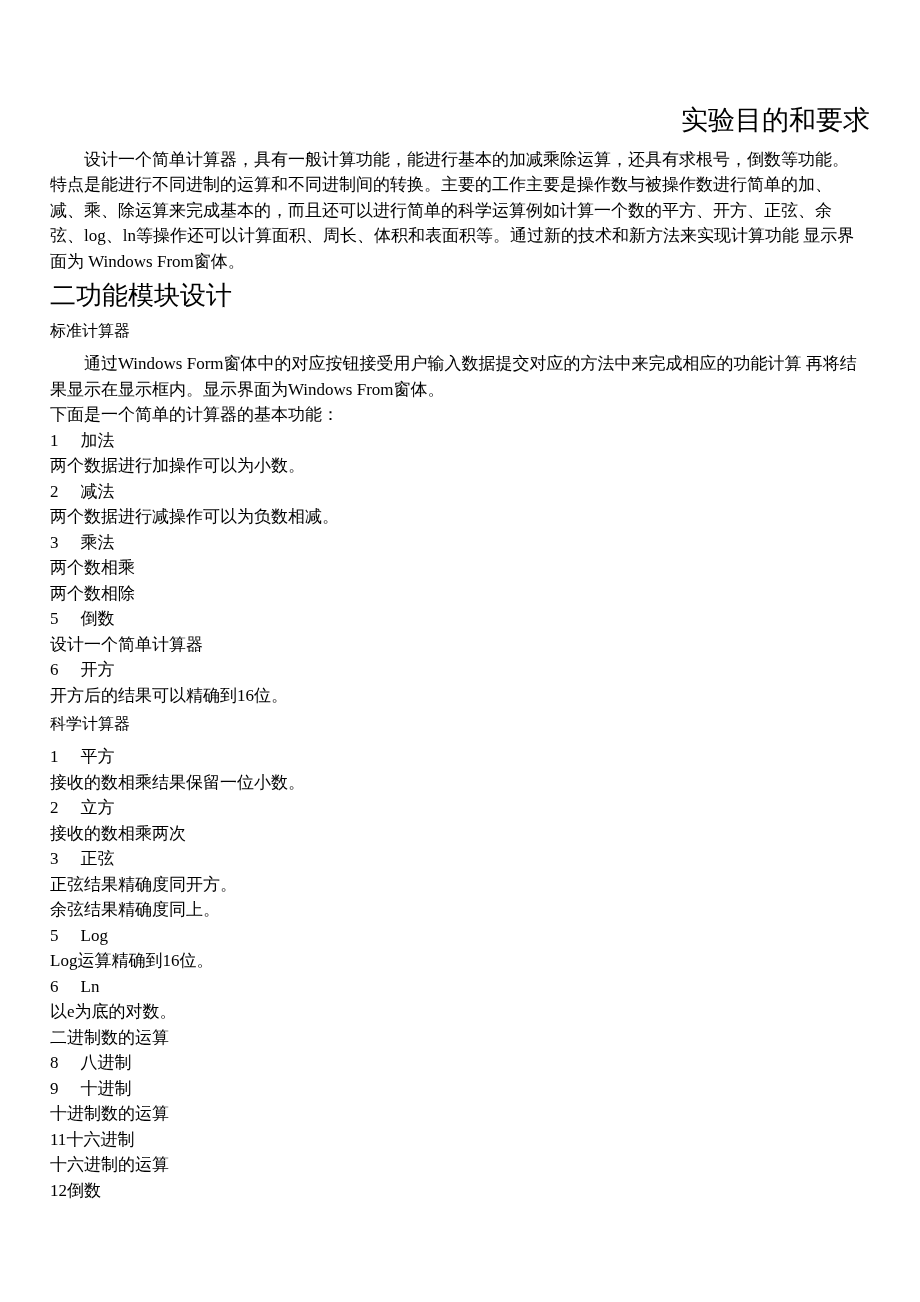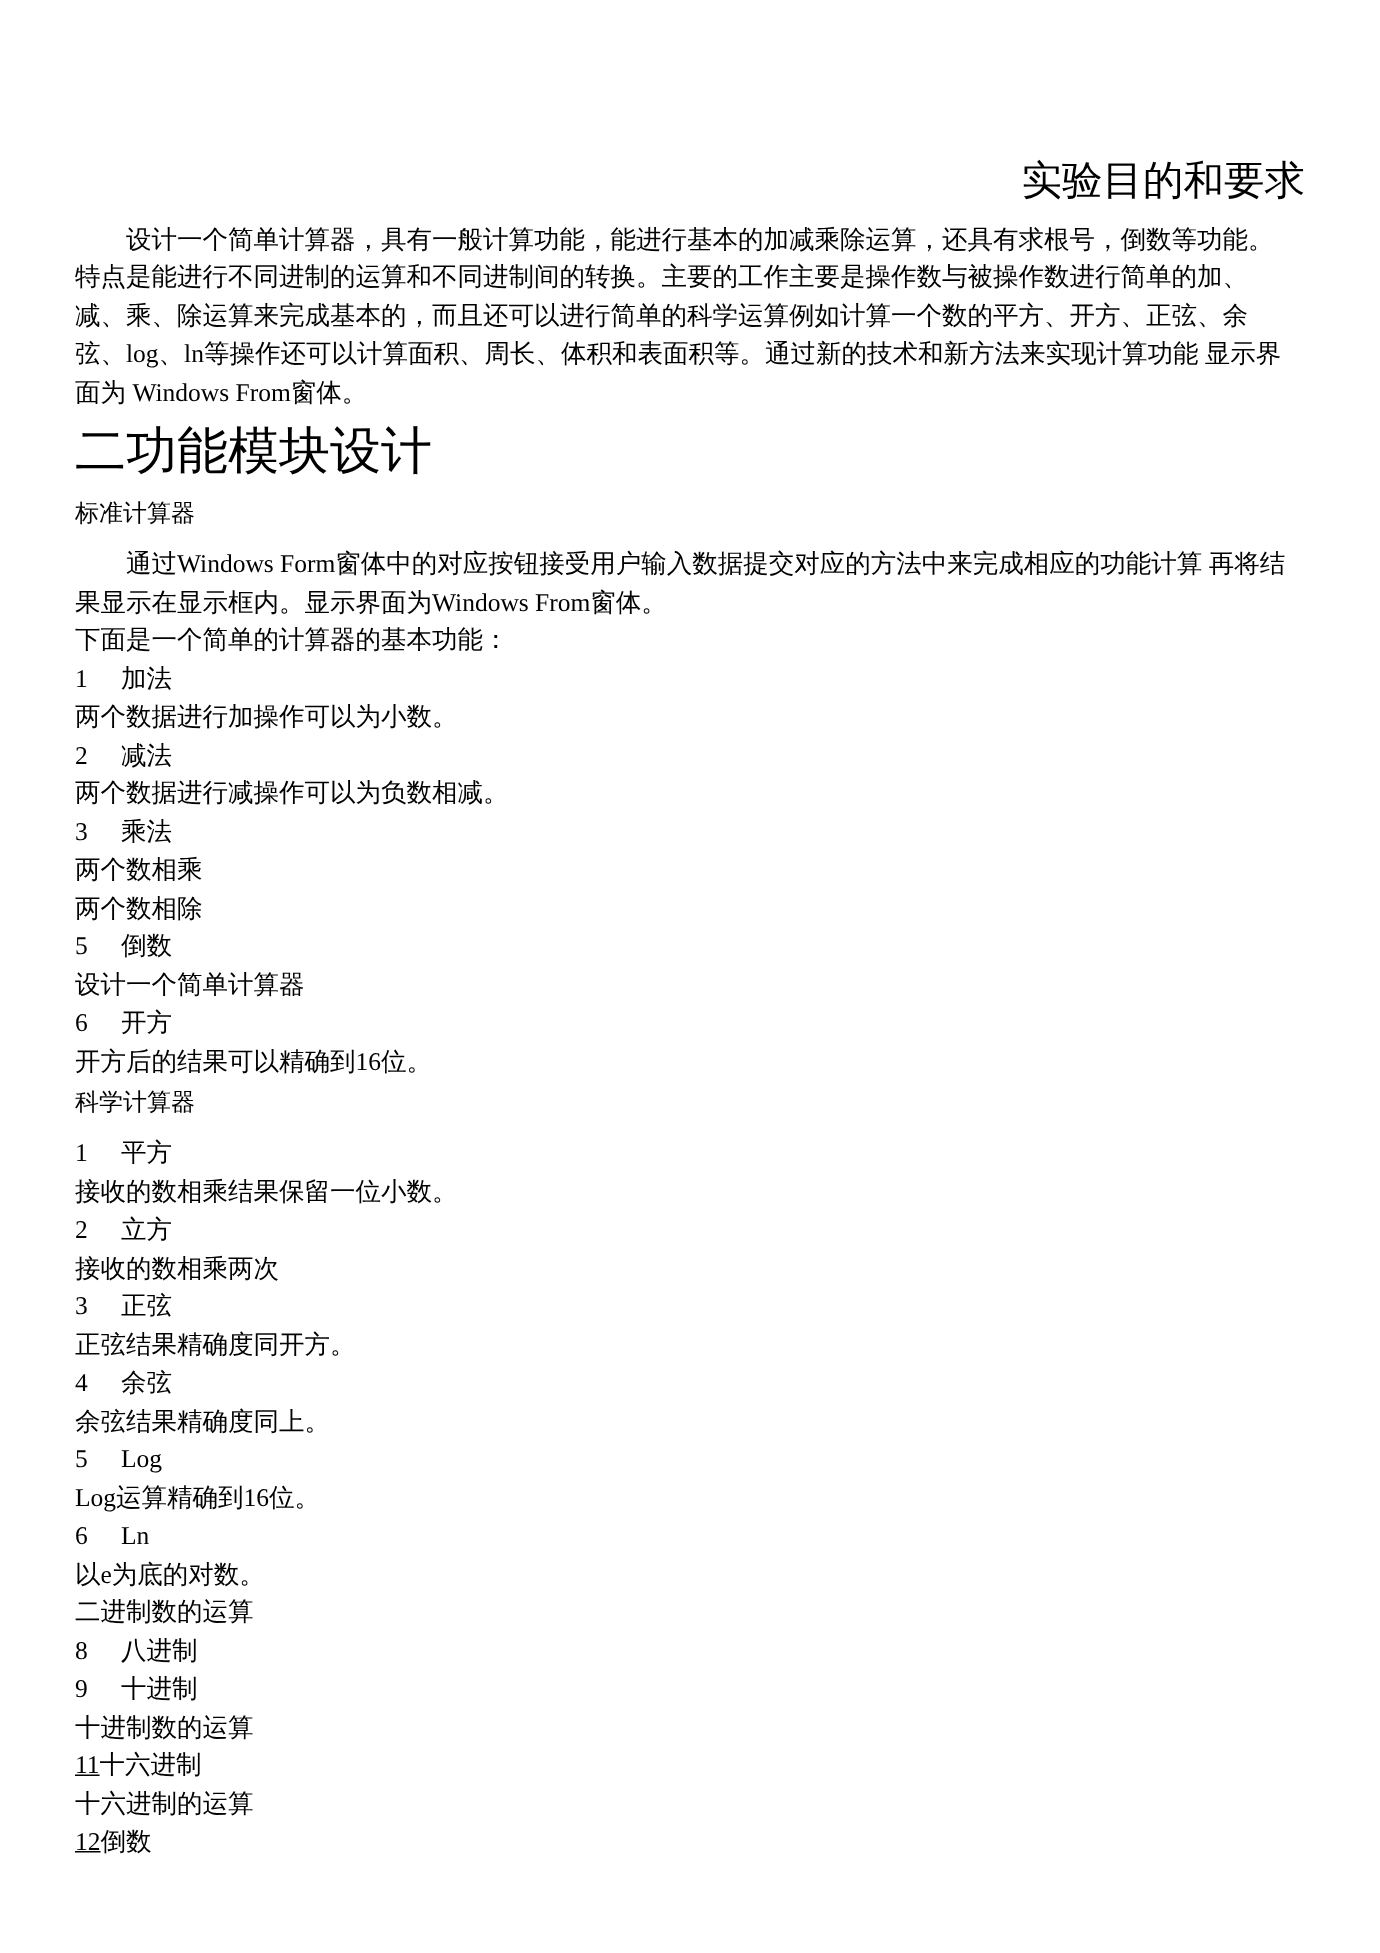--- a/index.html
+++ b/index.html
@@ -19,42 +19,41 @@
     line-height: 1.5;
   }
   .h1 {
     font-size: 27px;
     text-align: right;
     margin: 0 0 6px 0;
     text-indent: 3.5em;
     font-family: "SimSun", "Songti SC", serif;
   }
   .h2 {
-    font-size: 34px;
+    font-size: 26px;
     margin: 2px 0 0 0;
     font-family: "SimSun", "Songti SC", serif;
   }
   .h3 {
     font-size: 16px;
     margin: 4px 0 8px 0;
     font-family: "SimSun", "Songti SC", serif;
   }
   .para {
     margin: 0;
     text-align: left;
   }
   .indent {
     text-indent: 2em;
   }
   .line {
     margin: 0;
   }
   .num-label {
     display: inline-block;
-    text-decoration: underline;
   }
   .num {
     display: inline-block;
     width: 1.8em;
   }
   .lbl {
     display: inline-block;
   }
 </style>
 </head>
@@ -90,21 +89,20 @@
 
   <div class="h3">科学计算器</div>
 
   <div id="sci-list">
       <p class="line"><span class="num">1</span><span class="lbl">平方</span></p>
       <p class="line">接收的数相乘结果保留一位小数。</p>
       <p class="line"><span class="num">2</span><span class="lbl">立方</span></p>
       <p class="line">接收的数相乘两次</p>
       <p class="line"><span class="num">3</span><span class="lbl">正弦</span></p>
       <p class="line">正弦结果精确度同开方。</p>
-      <p class="line"><span class="num">4</span><span class="lbl">余弦</span></p>
       <p class="line">余弦结果精确度同上。</p>
       <p class="line"><span class="num">5</span><span class="lbl">Log</span></p>
       <p class="line">Log运算精确到16位。</p>
       <p class="line"><span class="num">6</span><span class="lbl">Ln</span></p>
       <p class="line">以e为底的对数。</p>
       <p class="line">二进制数的运算</p>
       <p class="line"><span class="num">8</span><span class="lbl">八进制</span></p>
       <p class="line"><span class="num">9</span><span class="lbl">十进制</span></p>
       <p class="line">十进制数的运算</p>
       <p class="line"><span class="num-label">11</span><span class="lbl">十六进制</span></p>

